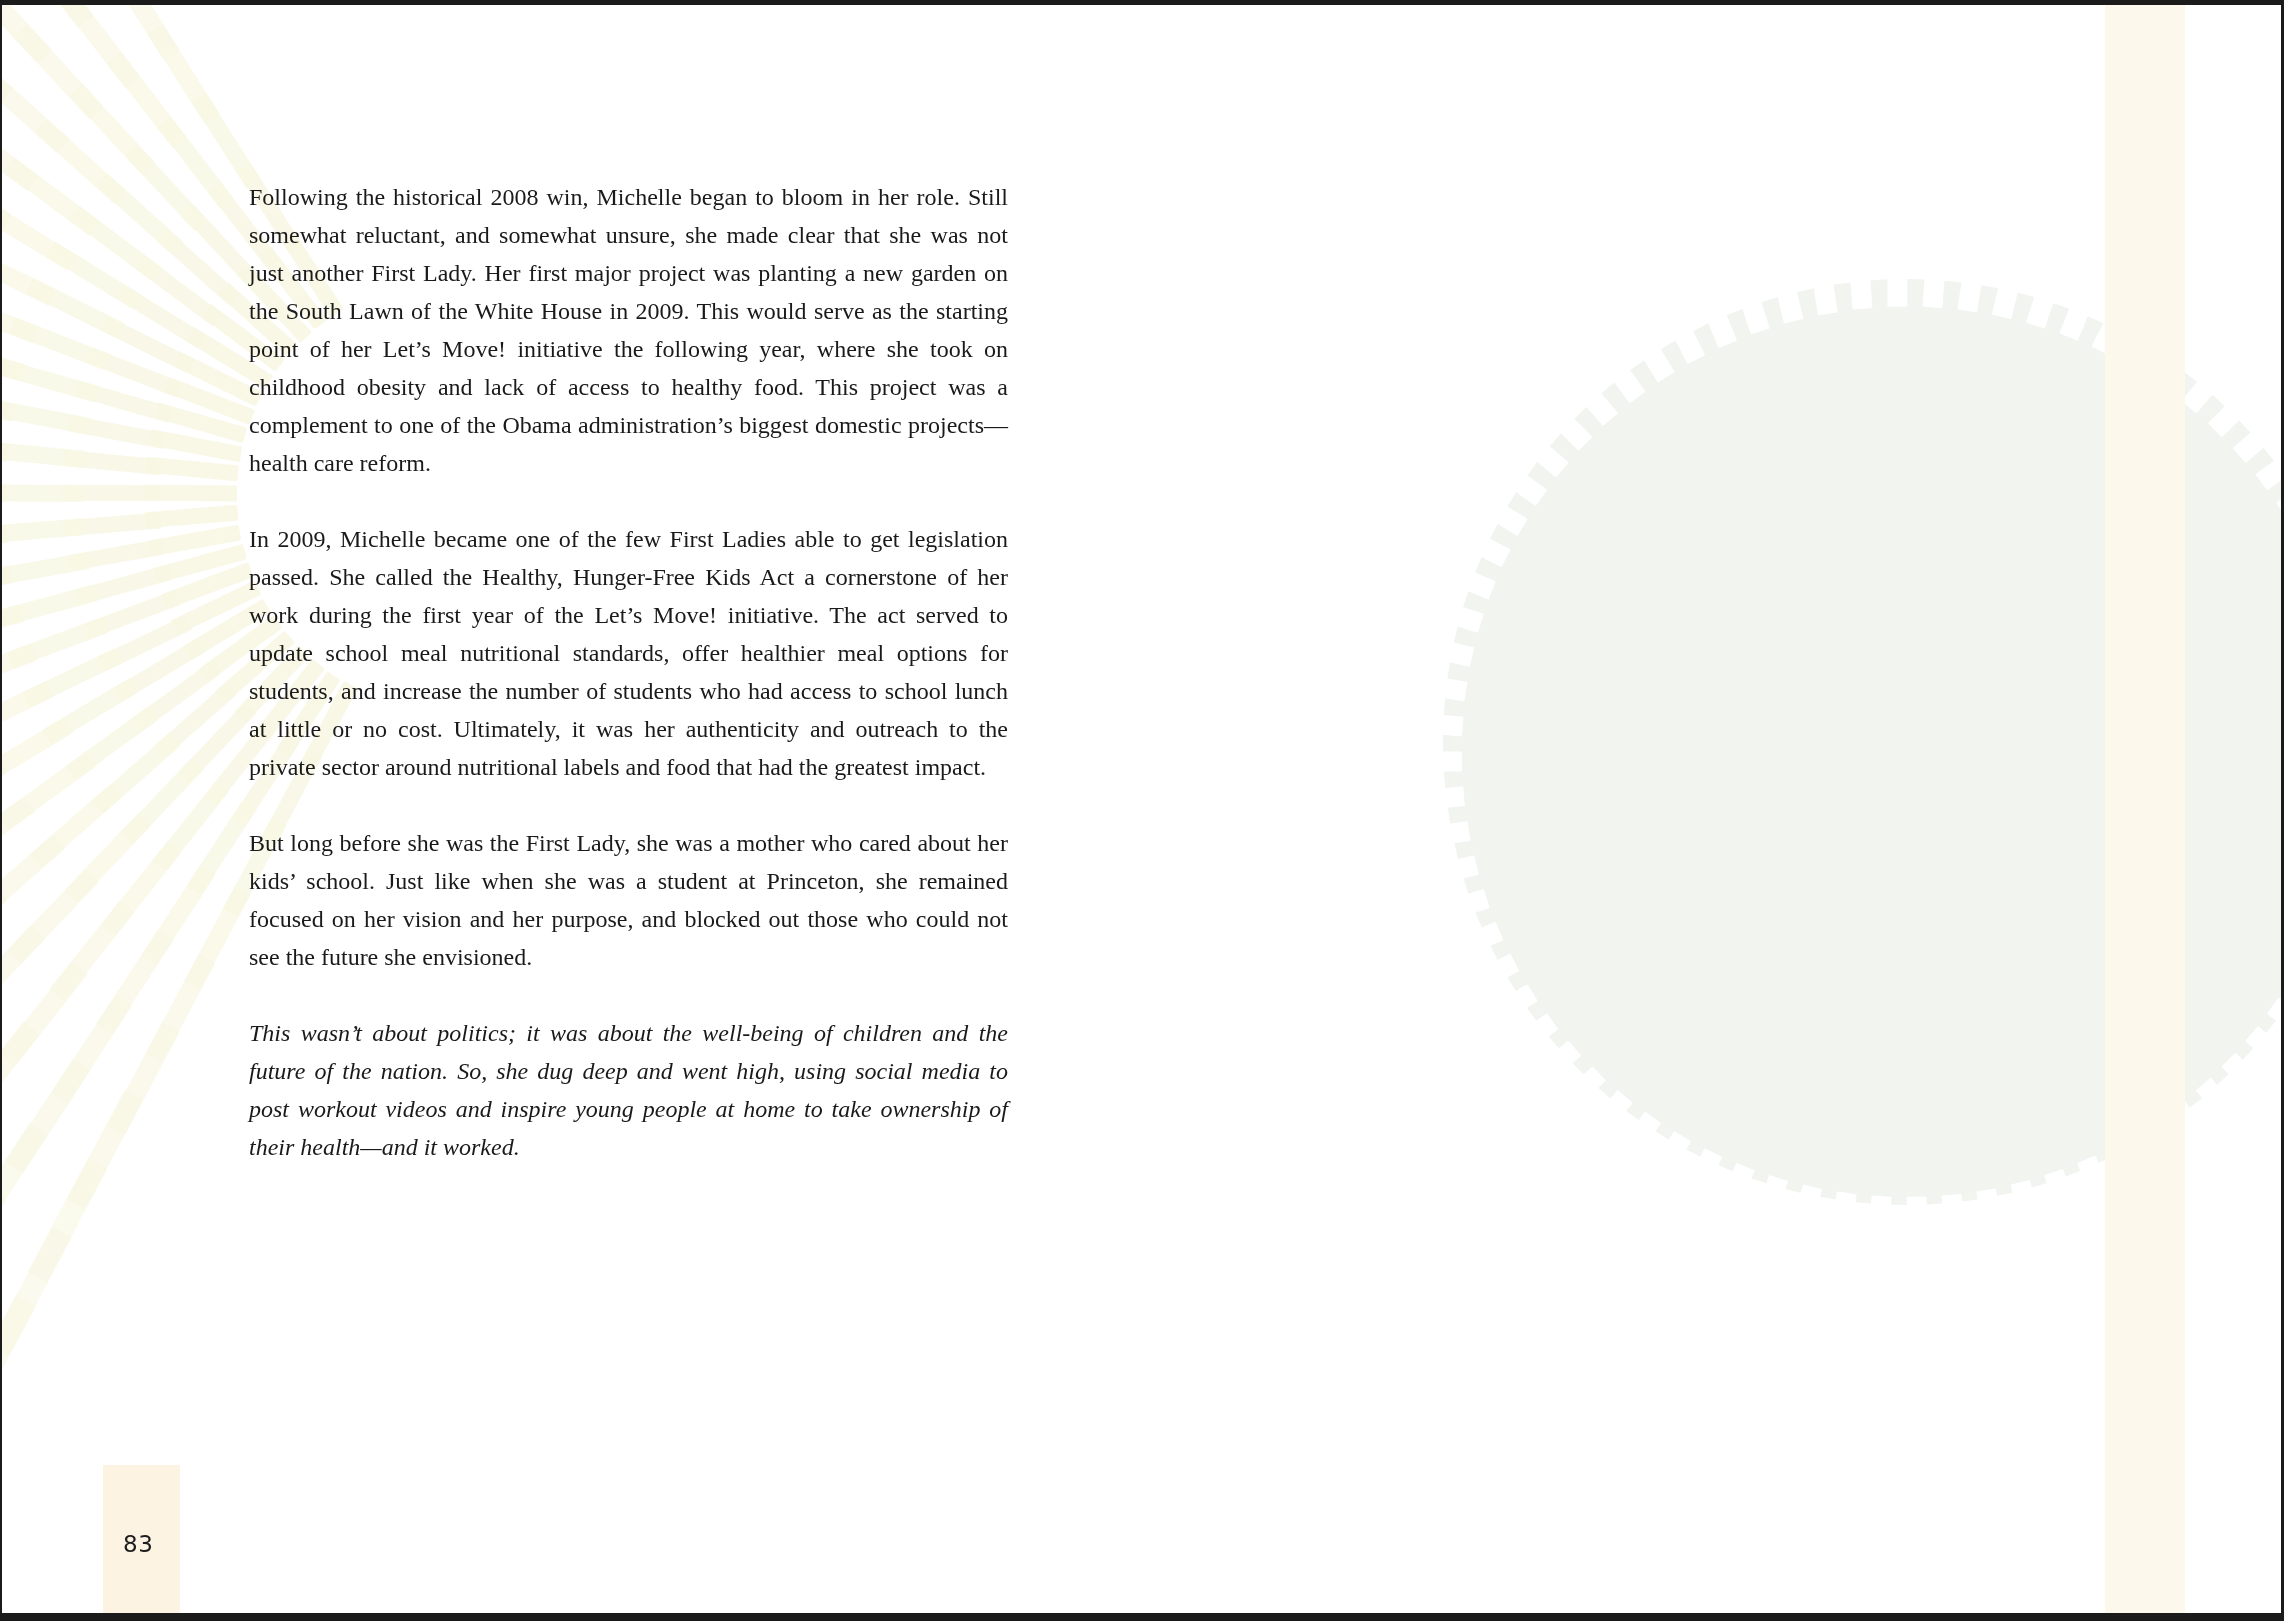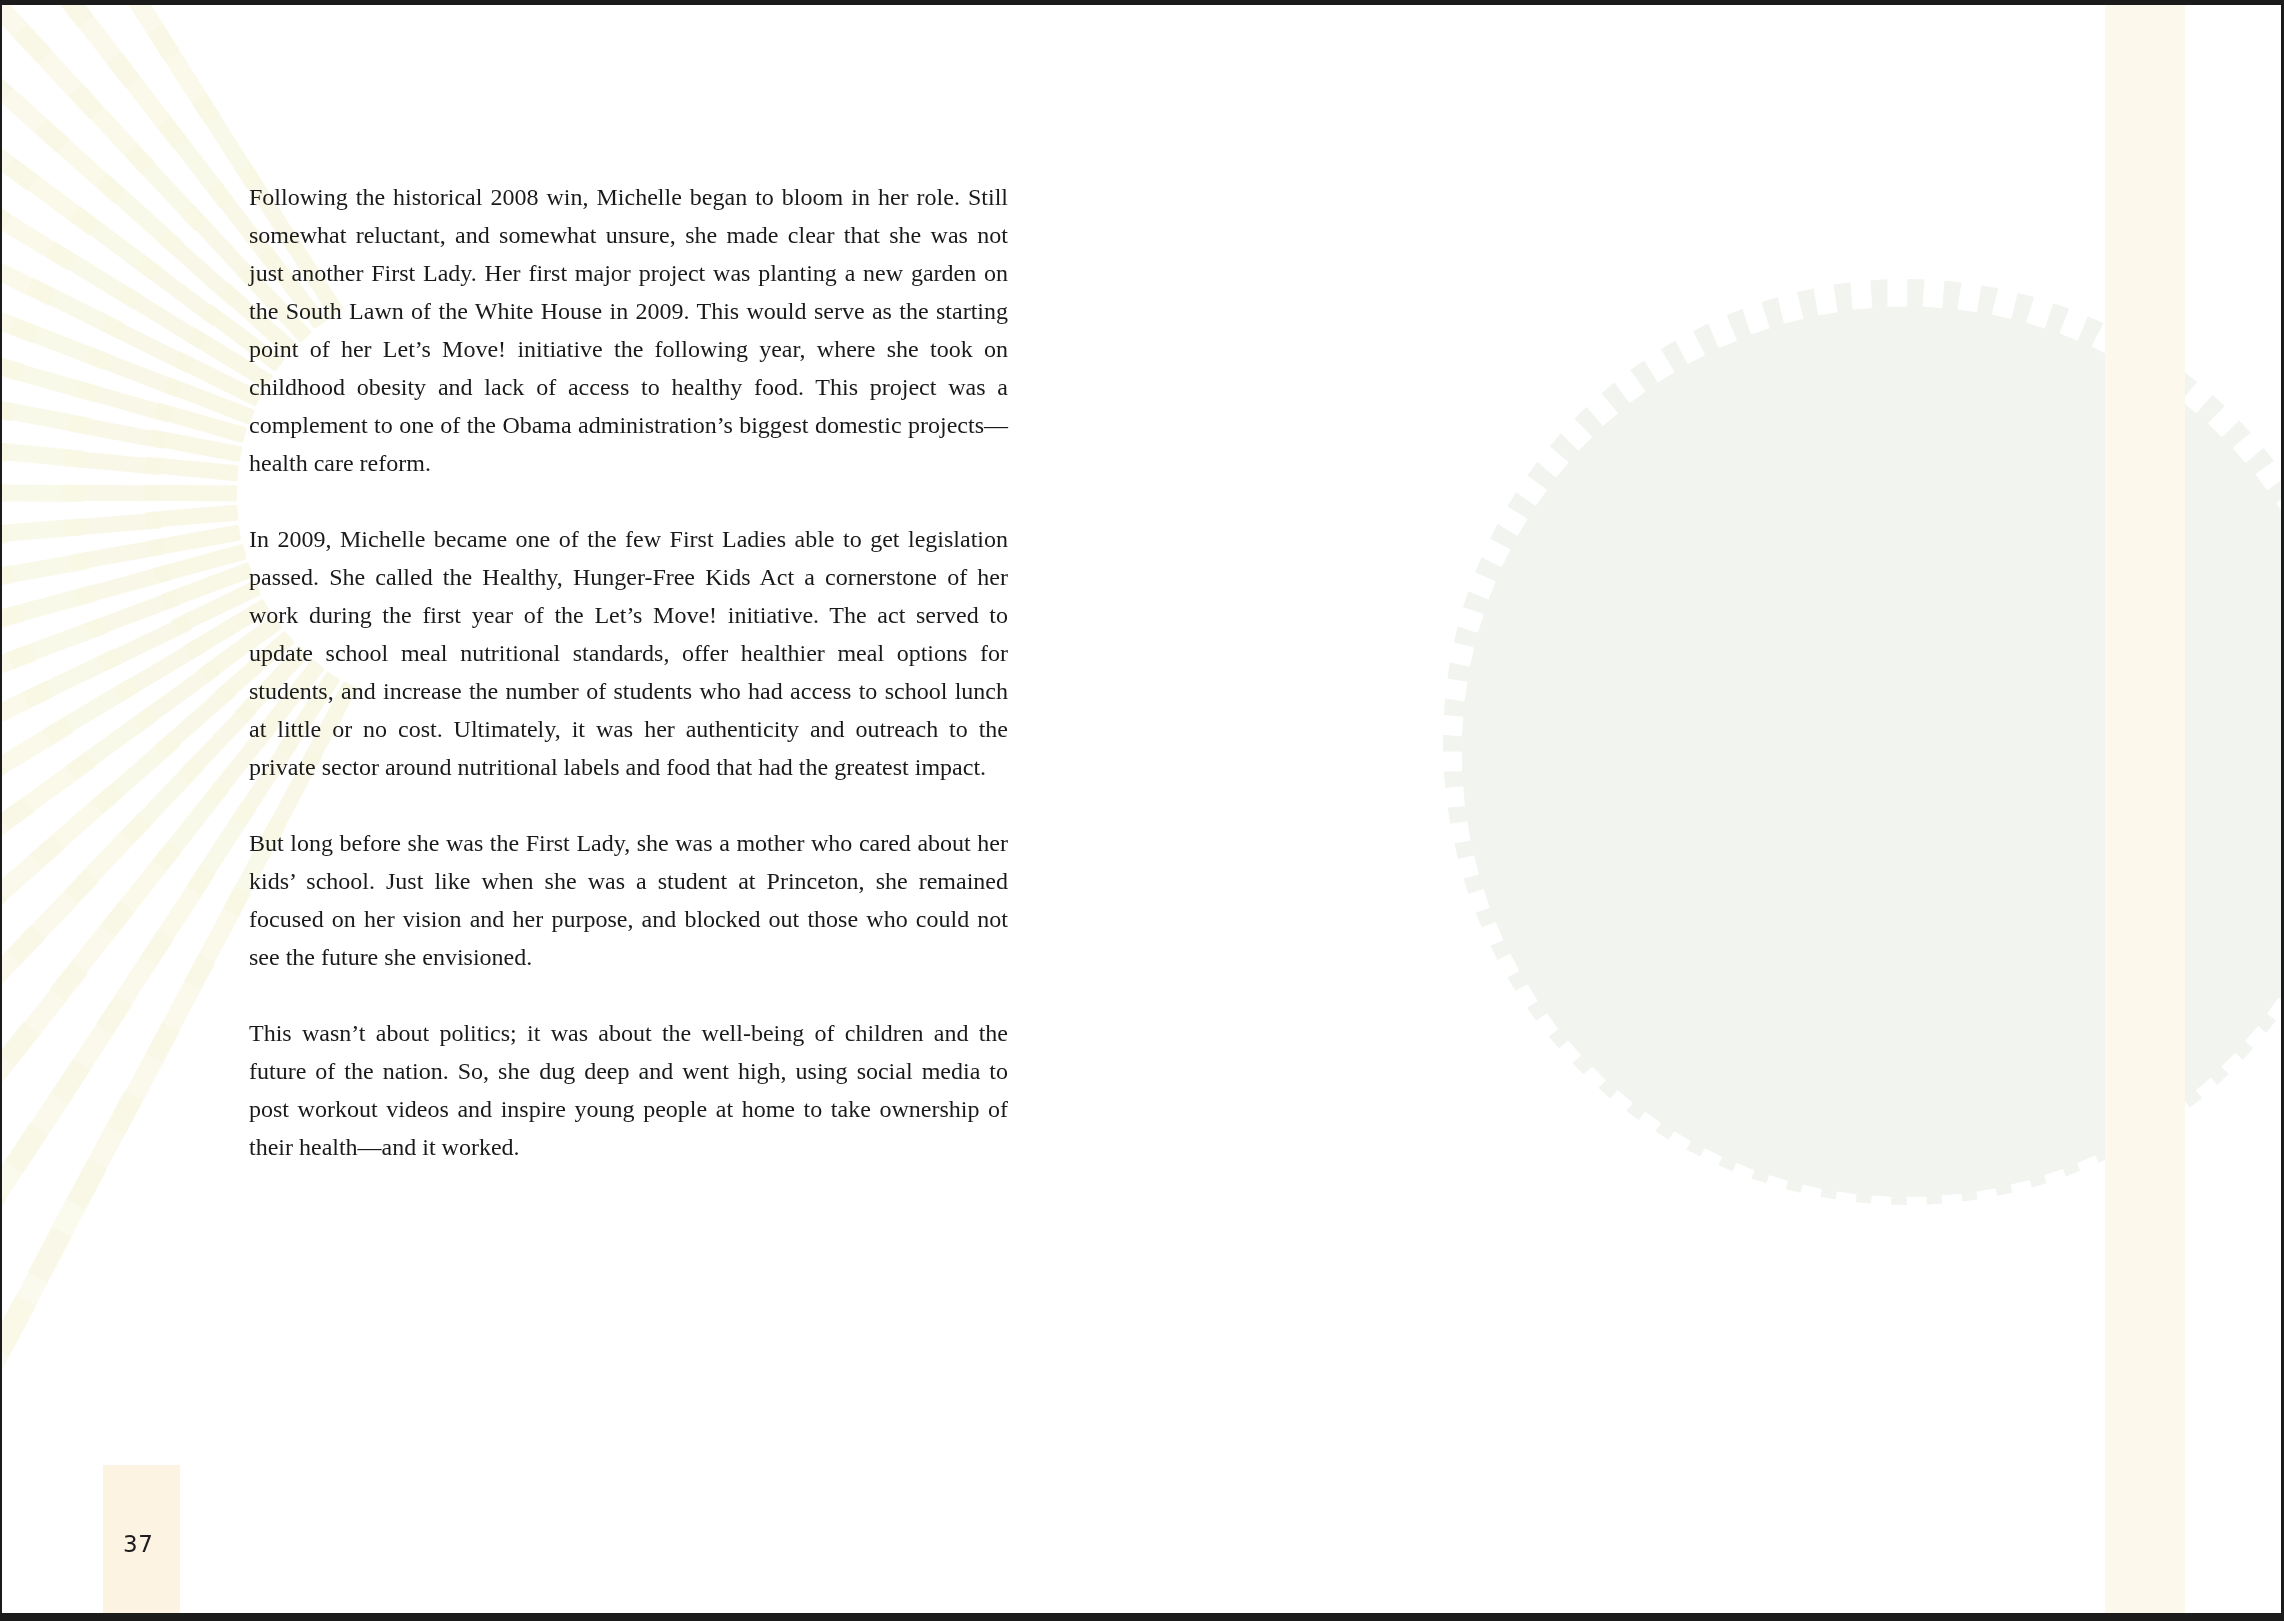--- a/index.html
+++ b/index.html
@@ -70,21 +70,21 @@
   .col{
     position:absolute;
     color:#1a1a1a;
     font-size:24px;
     line-height:38px;
     text-align:justify;
     text-justify:inter-word;
     -webkit-hyphens:none;hyphens:none;
   }
   .col p{margin:0 0 38px 0;}
-  .col p:last-child{margin-bottom:0;}
+  .col p:last-child{margin-bottom:0;font-style:italic;}
 
   
   #left-body{
     left:247px;top:173px;width:759px;
   }
 
   .folio{
     position:absolute;
     font-family:"DejaVu Sans", sans-serif;
     font-size:23px;
@@ -362,21 +362,21 @@
 
   <div class="page" id="page-left">
 
     <div class="col" id="left-body">
       <p>Following the historical 2008 win, Michelle began to bloom in her role. Still somewhat reluctant, and somewhat unsure, she made clear that she was not just another First Lady. Her first major project was planting a new garden on the South Lawn of the White House in 2009. This would serve as the starting point of her Let’s Move! initiative the following year, where she took on childhood obesity and lack of access to healthy food. This project was a complement to one of the Obama administration’s biggest domestic projects—health care reform.</p>
       <p>In 2009, Michelle became one of the few First Ladies able to get legislation passed. She called the Healthy, Hunger-Free Kids Act a cornerstone of her work during the first year of the Let’s Move! initiative. The act served to update school meal nutritional standards, offer healthier meal options for students, and increase the number of students who had access to school lunch at little or no cost. Ultimately, it was her authenticity and outreach to the private sector around nutritional labels and food that had the greatest impact.</p>
       <p>But long before she was the First Lady, she was a mother who cared about her kids’ school. Just like when she was a student at Princeton, she remained focused on her vision and her purpose, and blocked out those who could not see the future she envisioned.</p>
       <p>This wasn’t about politics; it was about the well-being of children and the future of the nation. So, she dug deep and went high, using social media to post workout videos and inspire young people at home to take ownership of their health—and it worked.</p>
     </div>
 
-    <div class="folio" id="folio-left">37</div>
+    <div class="folio" id="folio-left">83</div>
   </div>
 
   <div class="page" id="page-right">
 
     
 
     
 
     
 

